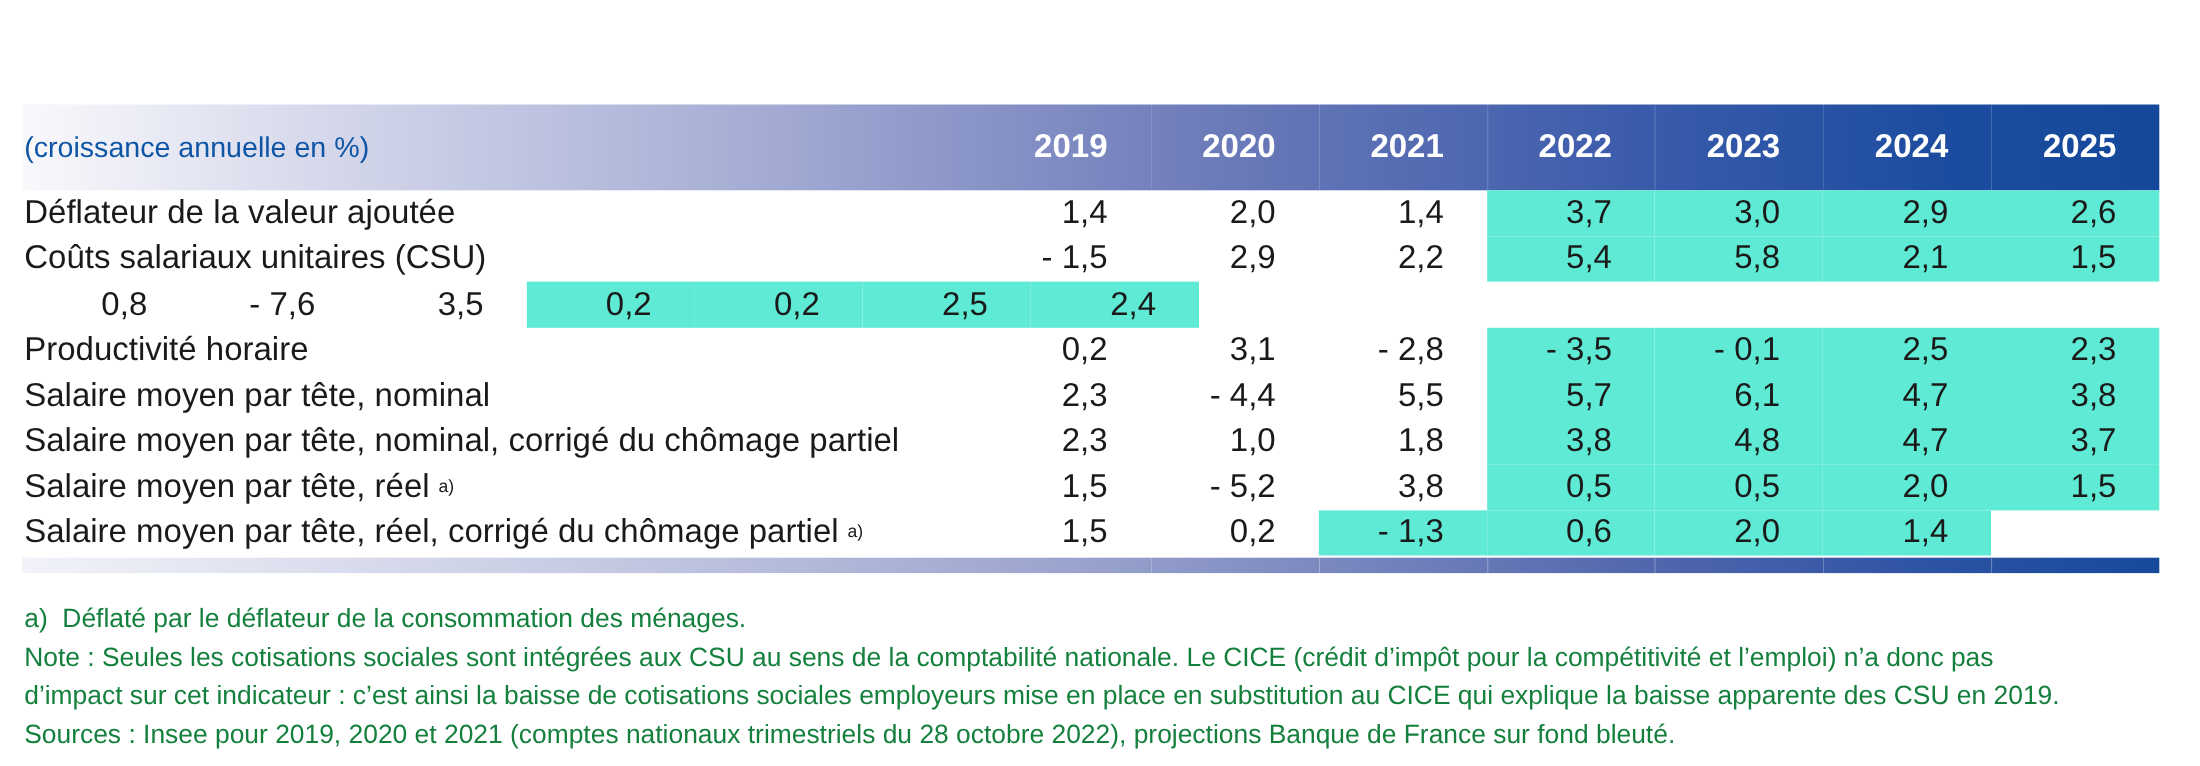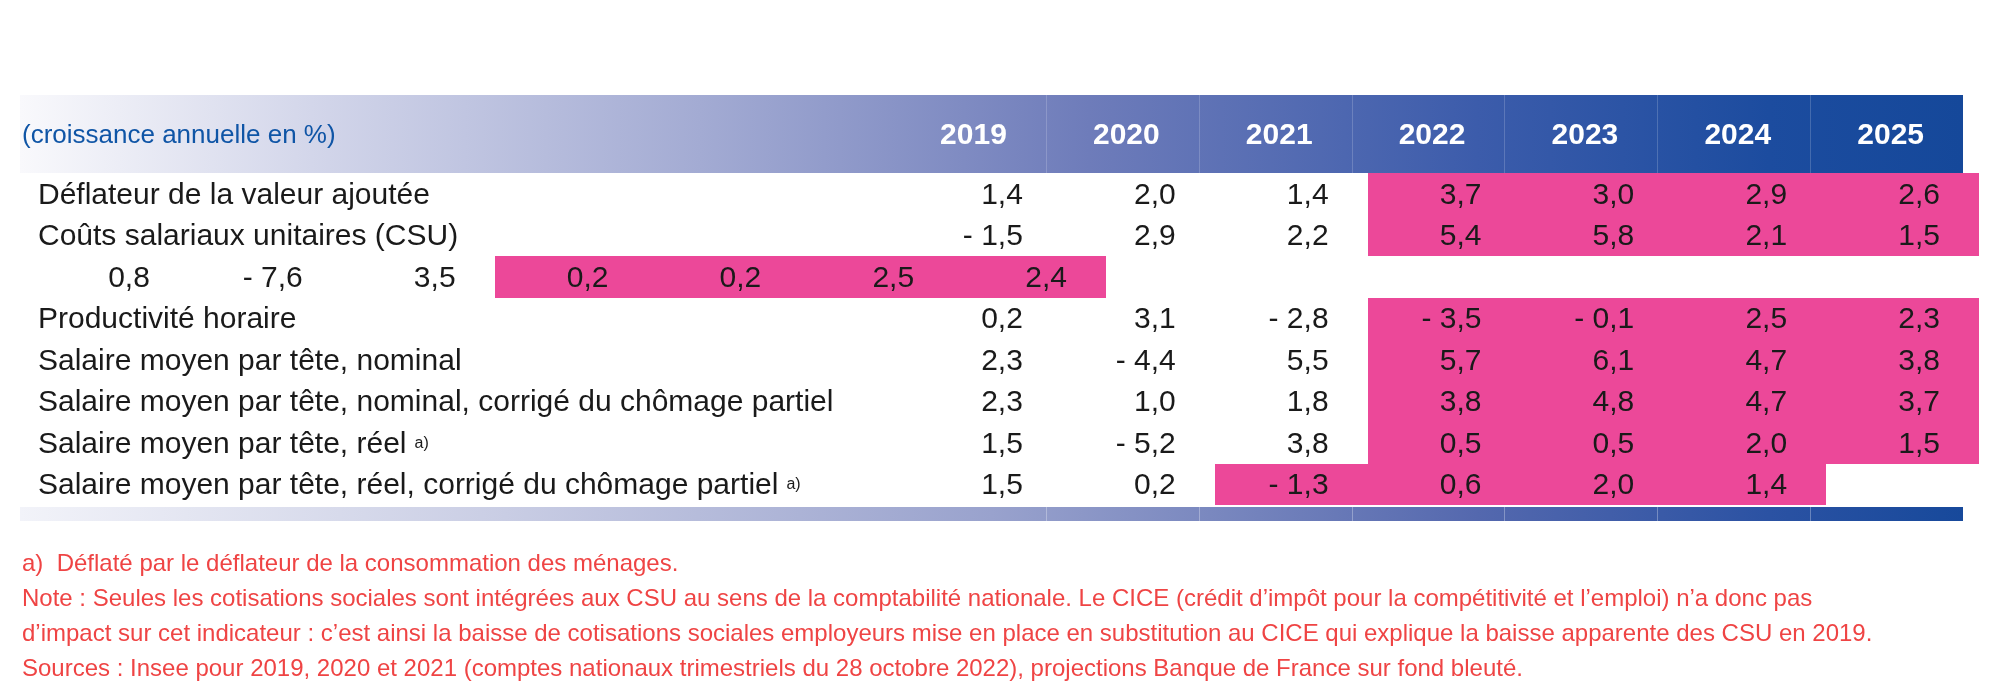--- a/index.html
+++ b/index.html
@@ -31,39 +31,39 @@
     background:linear-gradient(to right,
       #f9f9fc 0%, #d3d6ea 15%, #a3abd3 35%, #6e7cba 55%,
       #3c5cab 75%, #1c4c9f 90%, #15489a 100%);
   }
   .header-band .unit{color:#0f55a6;font-size:26px;}
   .header-band .year{color:#ffffff;font-size:30px;font-weight:bold;}
   .header-band .sep{box-shadow:inset 1px 0 0 rgba(255,255,255,0.18);}
 
   
   .rows{position:absolute;left:20px;top:173px;}
-  .row{height:41.5px;font-size:30px;margin-left:16px;}
+  .row{height:41.5px;font-size:30px;}
   .row .cell{height:41.5px;}
-  .num.proj{background:#ec4899;}
+  .num.proj{background:#5eead4;}
   sup.fn{font-size:16px;line-height:0;vertical-align:super;margin-left:8px;}
 
   
   .bottom-bar{
     position:absolute;left:20px;top:507px;height:14px;
     background:linear-gradient(to right,
       #f2f3f9 0%, #c9cde4 25%, #99a2cd 50%, #5468ae 75%,
       #2b52a3 90%, #17499b 100%);
   }
   .bottom-bar .bcol{height:14px;}
   .bottom-bar .sep{box-shadow:inset 1px 0 0 rgba(255,255,255,0.3);}
 
   
   .notes{
     position:absolute;left:22px;top:545px;width:1960px;
-    color:#ef4444;font-size:24px;line-height:35px;
+    color:#15803d;font-size:24px;line-height:35px;
   }
   .notes div{white-space:nowrap;}
 </style>
 </head>
 <body>
 
 <div class="stage">
 
 
   <div class="header-band grid">

